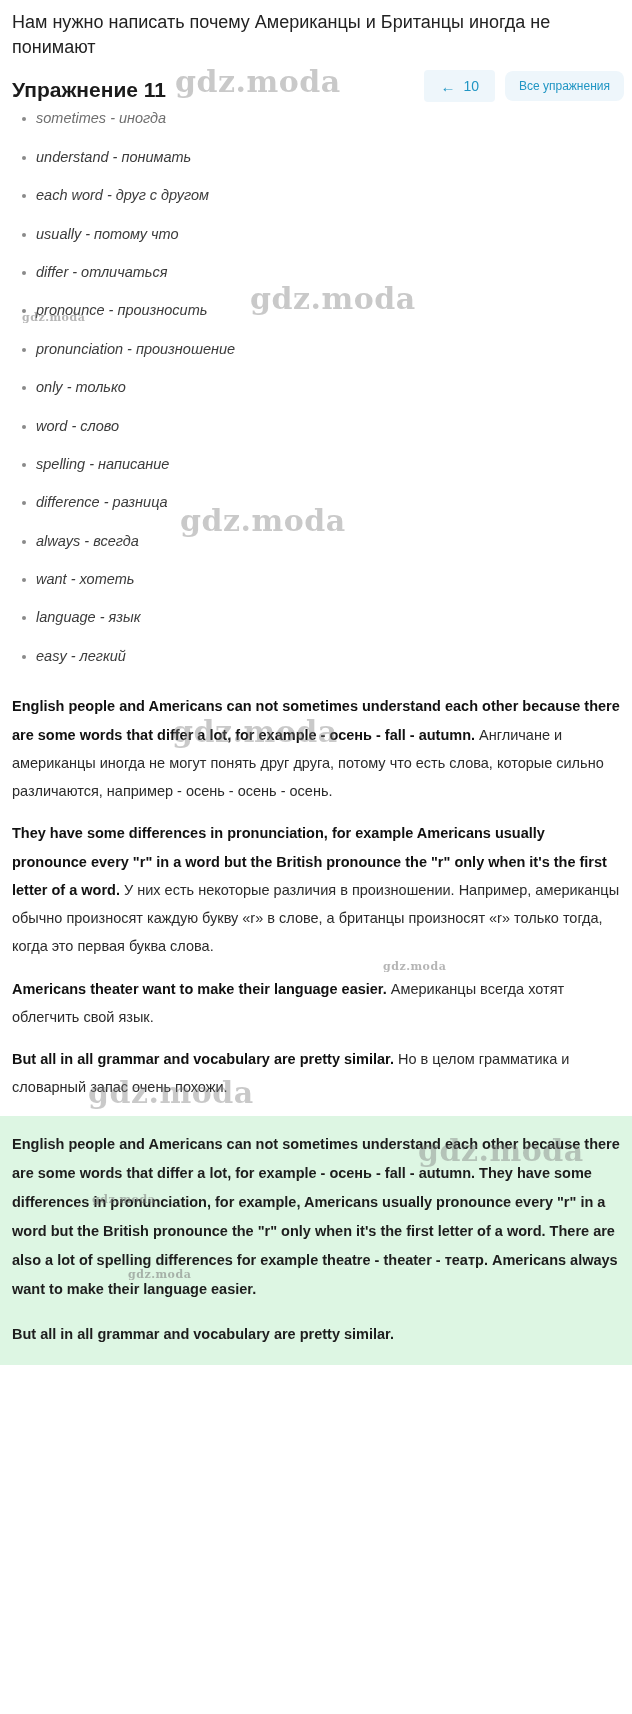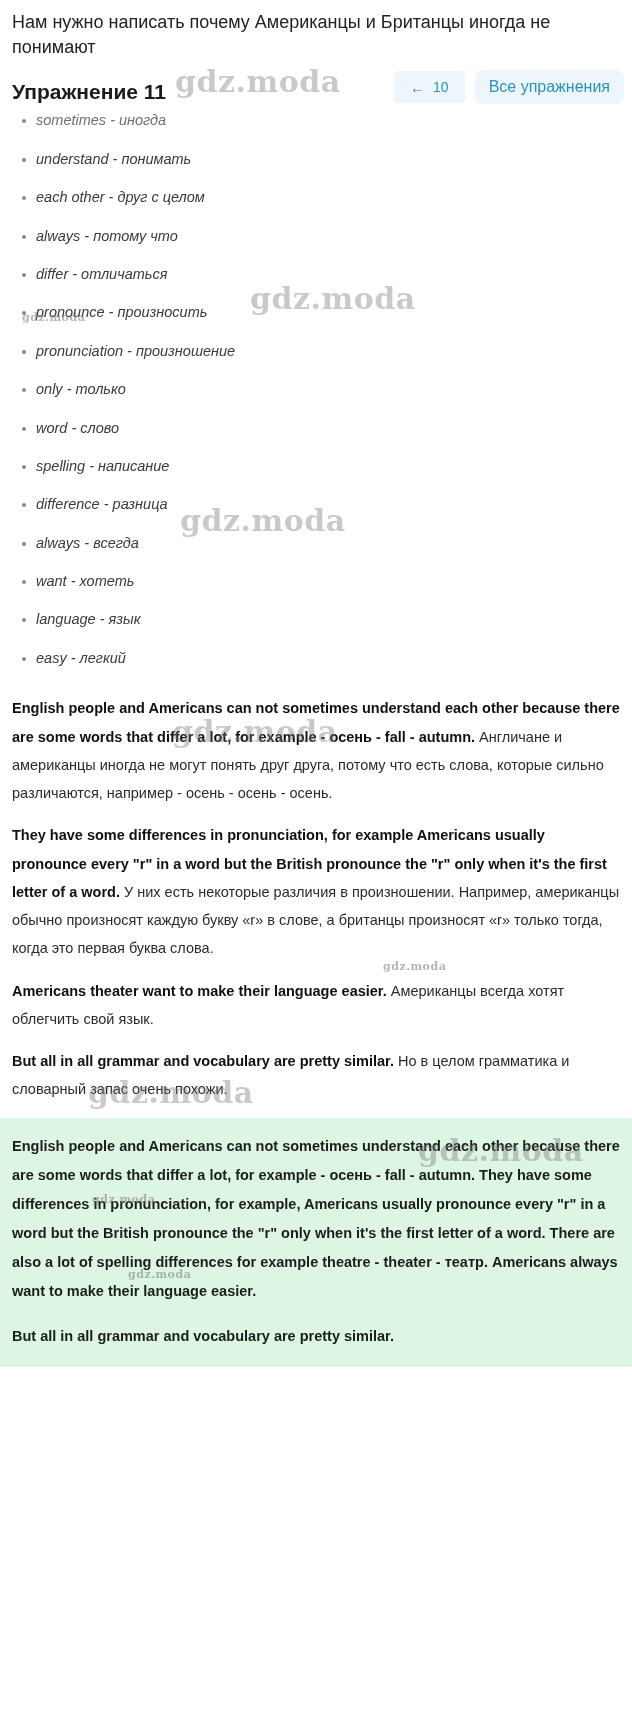--- a/index.html
+++ b/index.html
@@ -54,21 +54,21 @@
     align-items: center;
     gap: 8px;
     cursor: pointer;
     font-family: "Liberation Sans", sans-serif;
   }
   .btn-all {
     background: #eef6fb;
     color: #2196c4;
     border: none;
     border-radius: 8px;
-    font-size: 16px;
+    font-size: 12px;
     padding: 8px 14px;
     cursor: pointer;
     font-family: "Liberation Sans", sans-serif;
   }
   .arrow-icon { font-size: 15px; line-height: 1; }
 
   .vocab-list {
     list-style: none;
     margin: 0;
     padding: 0 12px 6px 12px;
@@ -150,22 +150,22 @@
         <span class="arrow-icon">←</span>
         <span>10</span>
       </button>
       <button class="btn-all">Все упражнения</button>
     </div>
   </div>
 
   <ul class="vocab-list">
     <li class="first-clipped">sometimes - иногда</li>
     <li>understand - понимать</li>
-    <li>each other - друг с целом</li>
-    <li>always - потому что</li>
+    <li>each word - друг с другом</li>
+    <li>usually - потому что</li>
     <li>differ - отличаться</li>
     <li>pronounce - произносить</li>
     <li>pronunciation - произношение</li>
     <li>only - только</li>
     <li>word - слово</li>
     <li>spelling - написание</li>
     <li>difference - разница</li>
     <li>always - всегда</li>
     <li>want - хотеть</li>
     <li>language - язык</li>

